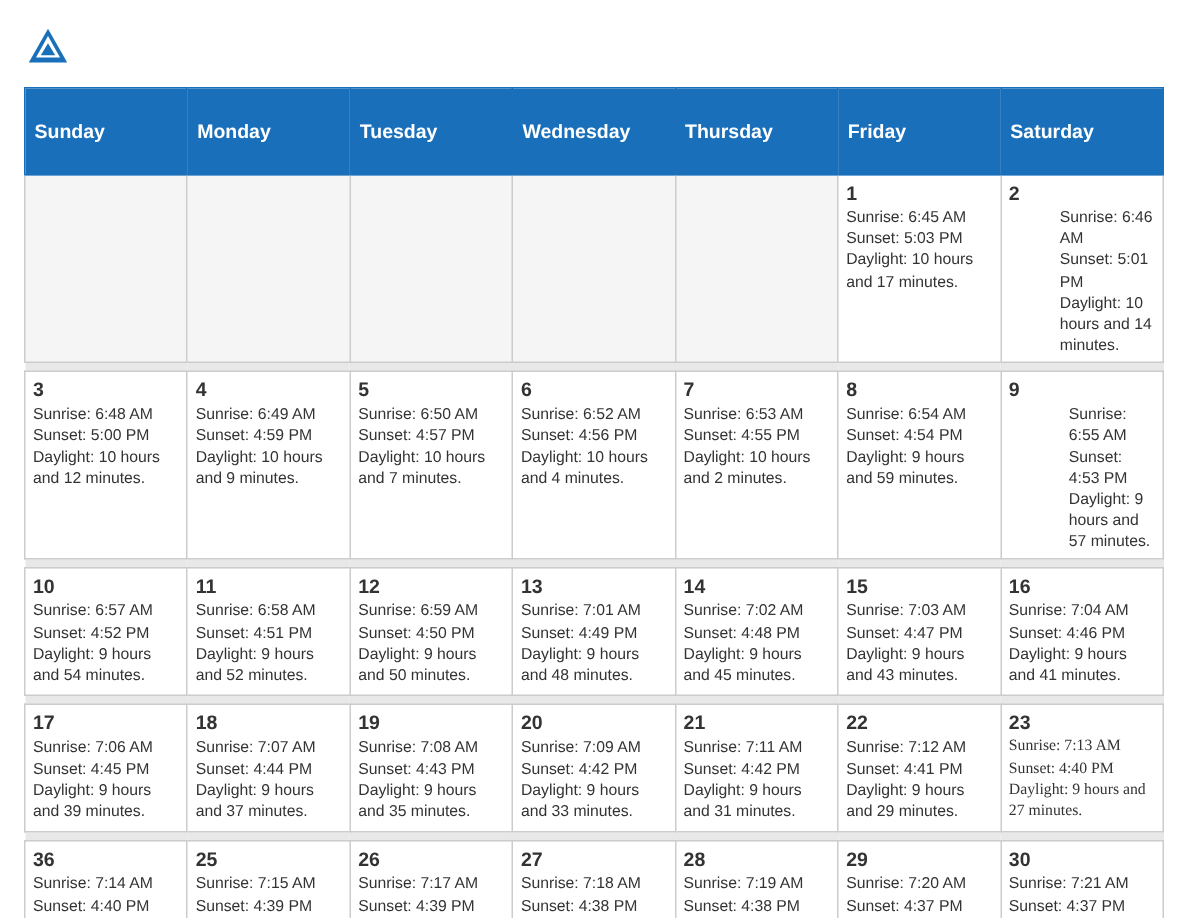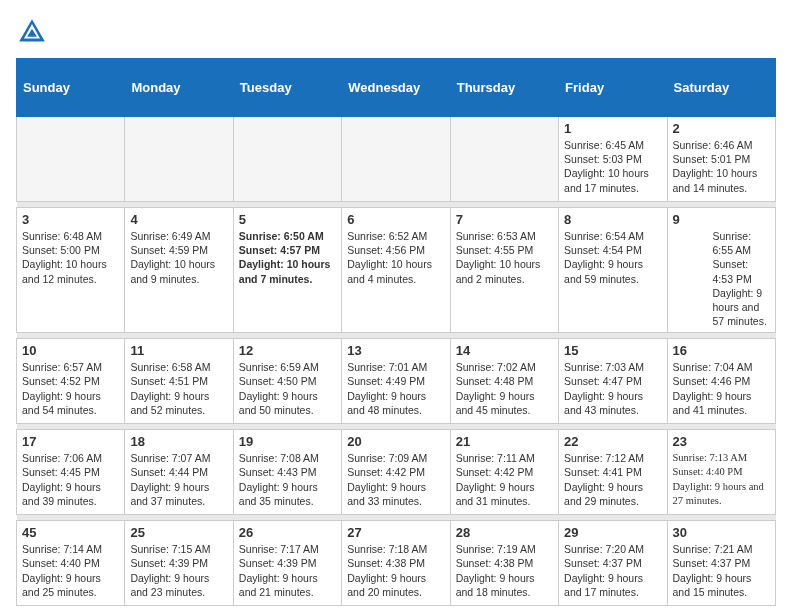--- a/index.html
+++ b/index.html
@@ -128,21 +128,21 @@
         <td class="empty"></td>
         <td class="empty"></td>
         <td>
           <span class="day-num">1</span>
           <div class="day-info" style="white-space: pre-line;">Sunrise: 6:45 AM
 Sunset: 5:03 PM
 Daylight: 10 hours and 17 minutes.</div>
         </td>
         <td>
           <span class="day-num">2</span>
-          <div class="day-info" style="white-space: pre-line;">Sunrise: 6:46 AM
+          <div class="day-info" style="white-space: pre-line; margin-left: 34px;">Sunrise: 6:46 AM
 Sunset: 5:01 PM
 Daylight: 10 hours and 14 minutes.</div>
         </td>
       </tr>
       <tr class="row-divider">
         <td></td>
         <td></td>
         <td></td>
         <td></td>
         <td></td>
@@ -157,21 +157,21 @@
 Daylight: 10 hours and 12 minutes.</div>
         </td>
         <td>
           <span class="day-num">4</span>
           <div class="day-info" style="white-space: pre-line;">Sunrise: 6:49 AM
 Sunset: 4:59 PM
 Daylight: 10 hours and 9 minutes.</div>
         </td>
         <td>
           <span class="day-num">5</span>
-          <div class="day-info" style="white-space: pre-line; font-weight: bold;">Sunrise: 6:50 AM
+          <div class="day-info" style="white-space: pre-line;">Sunrise: 6:50 AM
 Sunset: 4:57 PM
 Daylight: 10 hours and 7 minutes.</div>
         </td>
         <td>
           <span class="day-num">6</span>
           <div class="day-info" style="white-space: pre-line;">Sunrise: 6:52 AM
 Sunset: 4:56 PM
 Daylight: 10 hours and 4 minutes.</div>
         </td>
         <td>
@@ -303,21 +303,21 @@
         <td></td>
         <td></td>
         <td></td>
         <td></td>
         <td></td>
         <td></td>
         <td></td>
       </tr>
       <tr>
         <td>
-          <span class="day-num">45</span>
+          <span class="day-num">36</span>
           <div class="day-info" style="white-space: pre-line;">Sunrise: 7:14 AM
 Sunset: 4:40 PM
 Daylight: 9 hours and 25 minutes.</div>
         </td>
         <td>
           <span class="day-num">25</span>
           <div class="day-info" style="white-space: pre-line;">Sunrise: 7:15 AM
 Sunset: 4:39 PM
 Daylight: 9 hours and 23 minutes.</div>
         </td>

